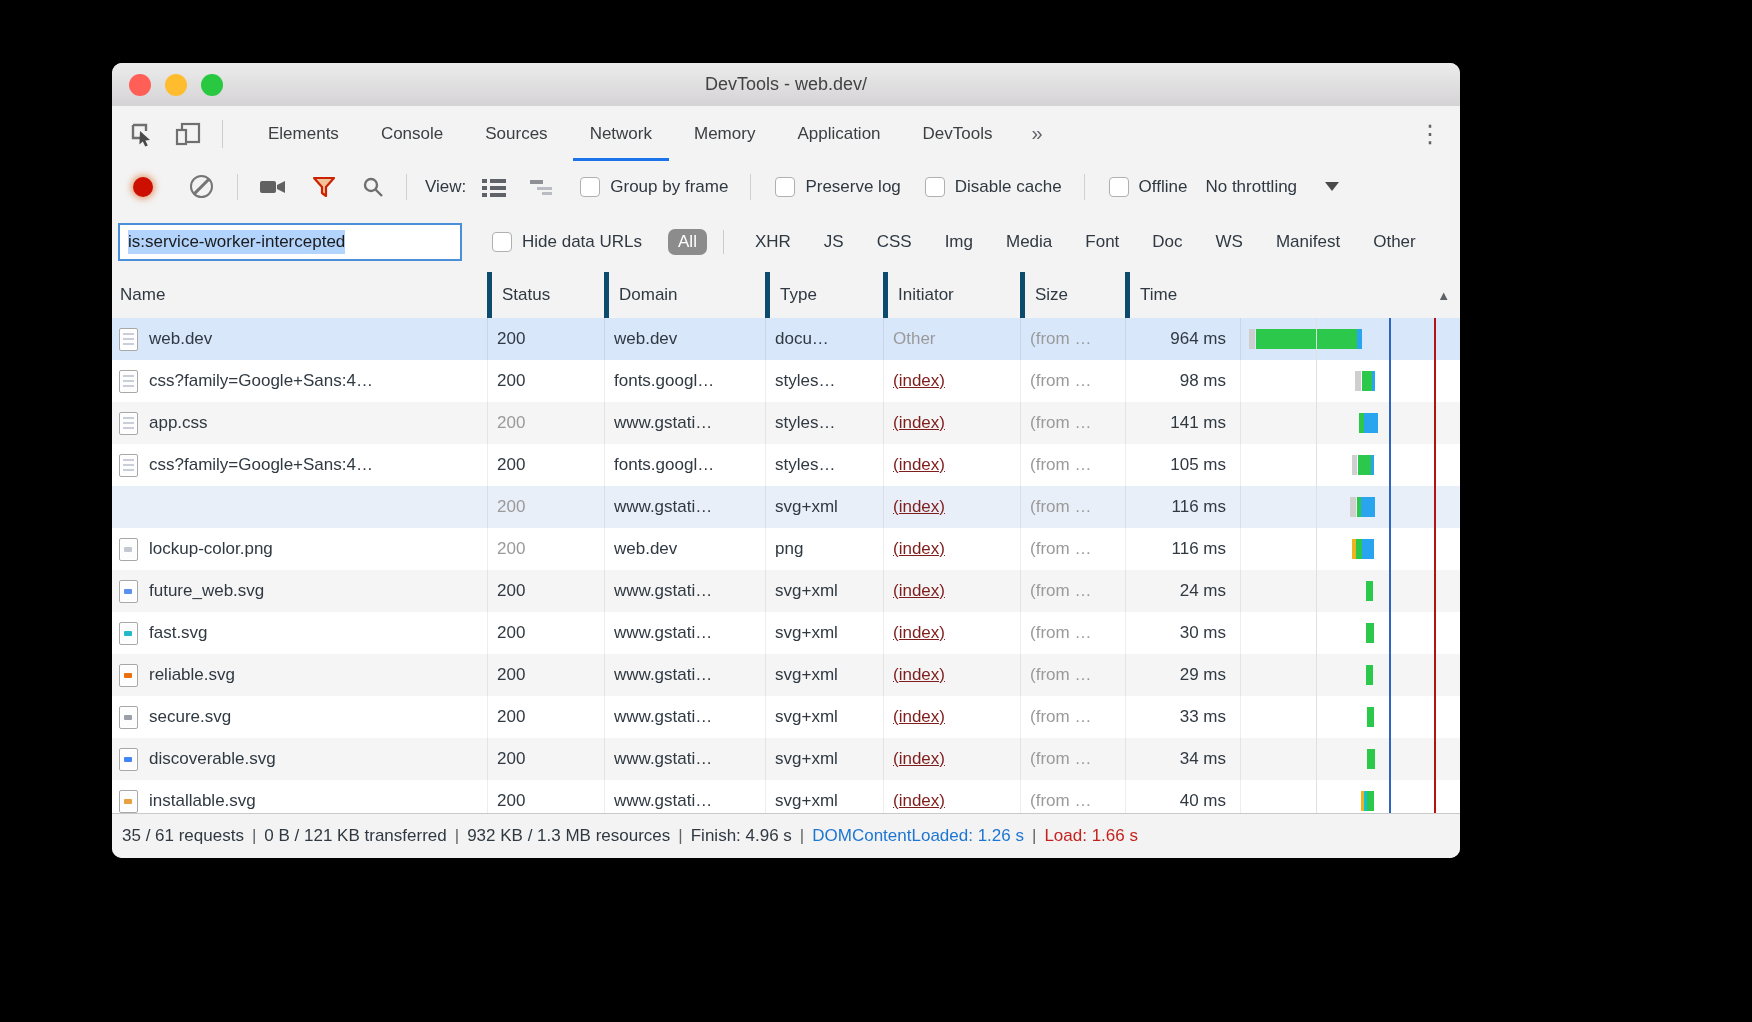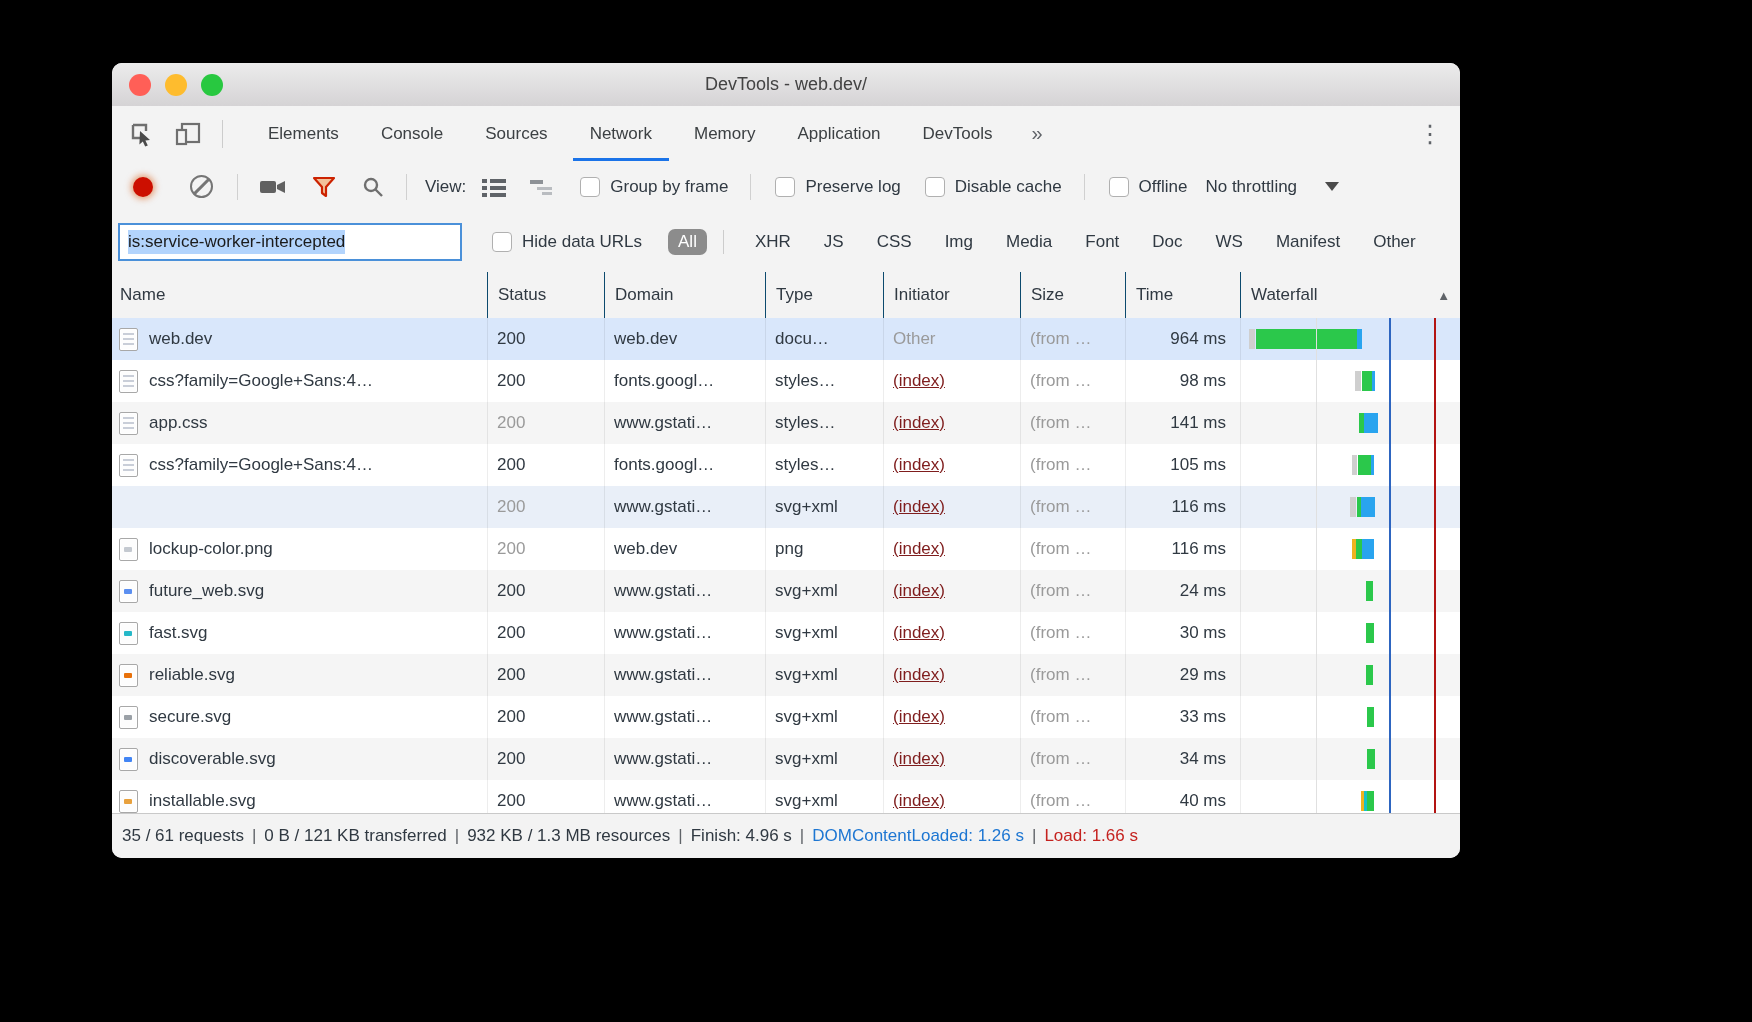--- a/index.html
+++ b/index.html
@@ -51,21 +51,21 @@
   .fsel{background:#b3d4fc;color:#1b1b1b;padding:2px 0;}
   .fcheck{display:flex;align-items:center;margin-left:30px;cursor:pointer;white-space:nowrap;}
   .pill{margin-left:26px;background:#8c8c8c;color:#fff;border-radius:7px;padding:3px 10px;cursor:pointer;}
   .fdiv{width:1px;height:24px;background:#ccc;margin-left:16px;}
   .chips{display:flex;margin-left:20px;gap:11px;}
   .chip{padding:3px 11px;cursor:pointer;white-space:nowrap;}
   
   .thead{position:absolute;left:0;top:209px;width:100%;height:46px;background:#f3f3f3;
          border-bottom:1px solid #c9c9c9;font-size:17px;color:#303942;}
   .hcell{position:absolute;top:0;height:46px;line-height:46px;padding-left:10px;box-sizing:border-box;
-         border-left:1px solid #0c4a6e;cursor:pointer;white-space:nowrap;overflow:hidden;}
+         border-left:5px solid #0c4a6e;cursor:pointer;white-space:nowrap;overflow:hidden;}
   .hcell.first{border-left:none;padding-left:8px;}
   .sortarrow{position:absolute;right:10px;top:0;height:46px;display:flex;align-items:center;
              font-size:13px;color:#5f6368;}
   
   .c-name{left:0;width:375px;} .c-status{left:375px;width:117px;} .c-domain{left:492px;width:161px;}
   .c-type{left:653px;width:118px;} .c-init{left:771px;width:137px;} .c-size{left:908px;width:105px;}
   .c-time{left:1013px;width:115px;} .c-water{left:1128px;width:220px;}
   
   .tbody{position:absolute;left:0;top:255px;width:100%;height:495px;background:#fff;overflow:hidden;font-size:17px;}
   .row{position:absolute;left:0;width:100%;height:42px;cursor:pointer;}
@@ -230,21 +230,20 @@
 
     <div class="thead" id="thead">
       <span class="sortarrow">▲</span>
     <div class="hcell c-name first">Name</div>
         <div class="hcell c-status">Status</div>
         <div class="hcell c-domain">Domain</div>
         <div class="hcell c-type">Type</div>
         <div class="hcell c-init">Initiator</div>
         <div class="hcell c-size">Size</div>
         <div class="hcell c-time">Time</div>
-        <div class="hcell c-water">Waterfall</div>
       </div>
 
     <div class="tbody" id="tbody">
         <div class="row" style="top: 0px; background: rgb(217, 231, 251);">
           <div class="cell name c-name">
             <span class="ficon doc"></span>
             <span>web.dev</span>
           </div>
           <div class="cell c-status">200</div>
           <div class="cell c-domain">web.dev</div>

